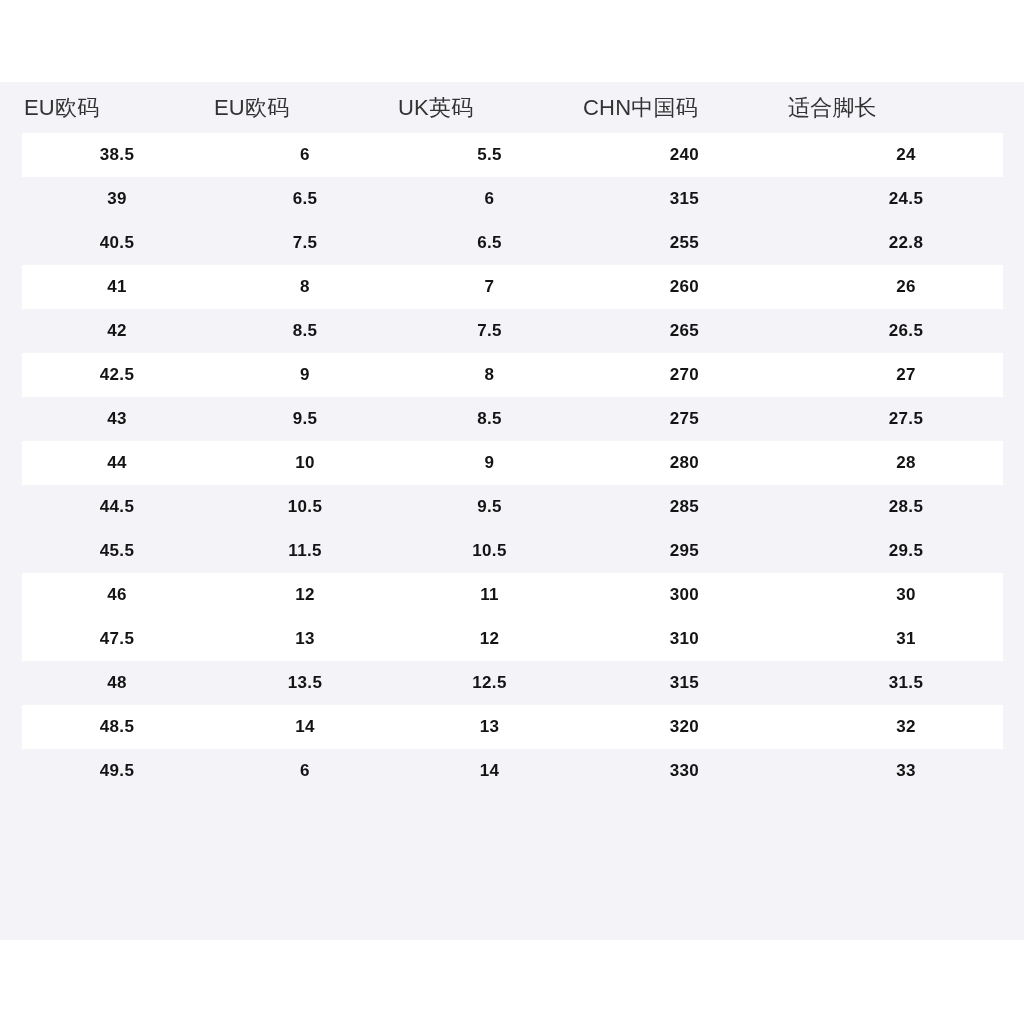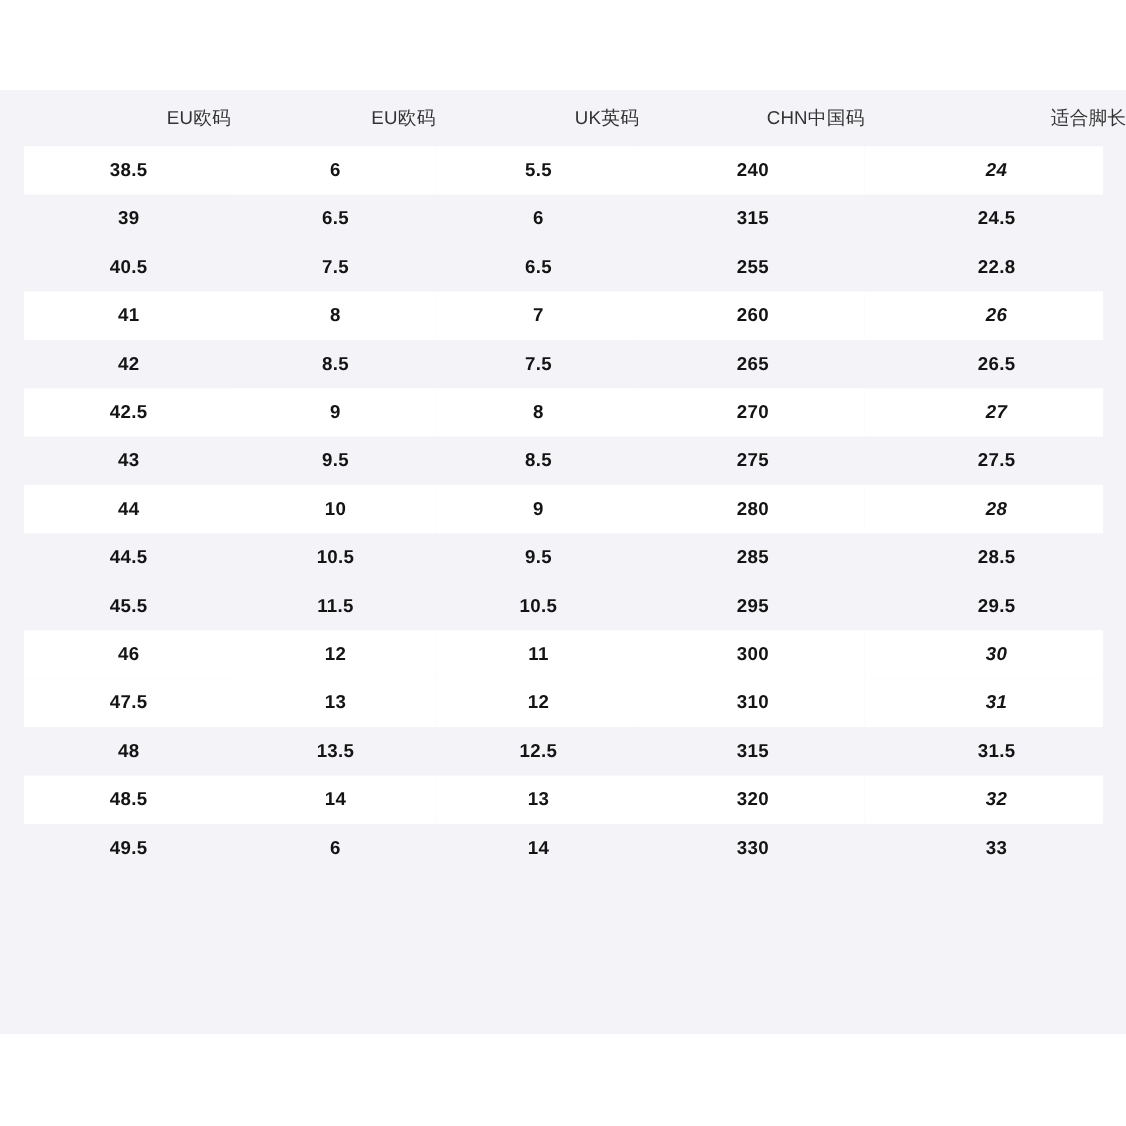--- a/index.html
+++ b/index.html
@@ -33,25 +33,25 @@
 
   .chart-table col.c0 { width: 210px; }
   .chart-table col.c1 { width: 186px; }
   .chart-table col.c2 { width: 185px; }
   .chart-table col.c3 { width: 205px; }
   .chart-table col.c4 { width: 238px; }
 
   thead th {
     height: 51px;
     padding: 0;
-    font-size: 17px;
+    font-size: 22px;
     font-weight: 400;
     color: #333333;
     background: #f4f3f8;
-    text-align: right;
+    text-align: left;
     vertical-align: middle;
     letter-spacing: 0.2px;
   }
   
   thead th.h0 { padding-left: 24px; }
   thead th.h1 { padding-left: 4px; }
   thead th.h2 { padding-left: 2px; }
   thead th.h3 { padding-left: 2px; }
   thead th.h4 { padding-left: 2px; }
 
@@ -79,21 +79,20 @@
   tbody tr.alt td {
     background: #ffffff;
   }
   tbody tr.alt td.d0 {
     background:
       linear-gradient(to right, #f4f3f8 0px, #f4f3f8 22px, #ffffff 22px);
   }
   tbody tr.alt td.d4 {
     background:
       linear-gradient(to left, #f4f3f8 0px, #f4f3f8 21px, #ffffff 21px);
-    font-style: italic;
   }
 </style>
 </head>
 <body>
 
 <div id="size-chart">
   <table class="chart-table">
     <colgroup>
       <col class="c0">
         <col class="c1">

